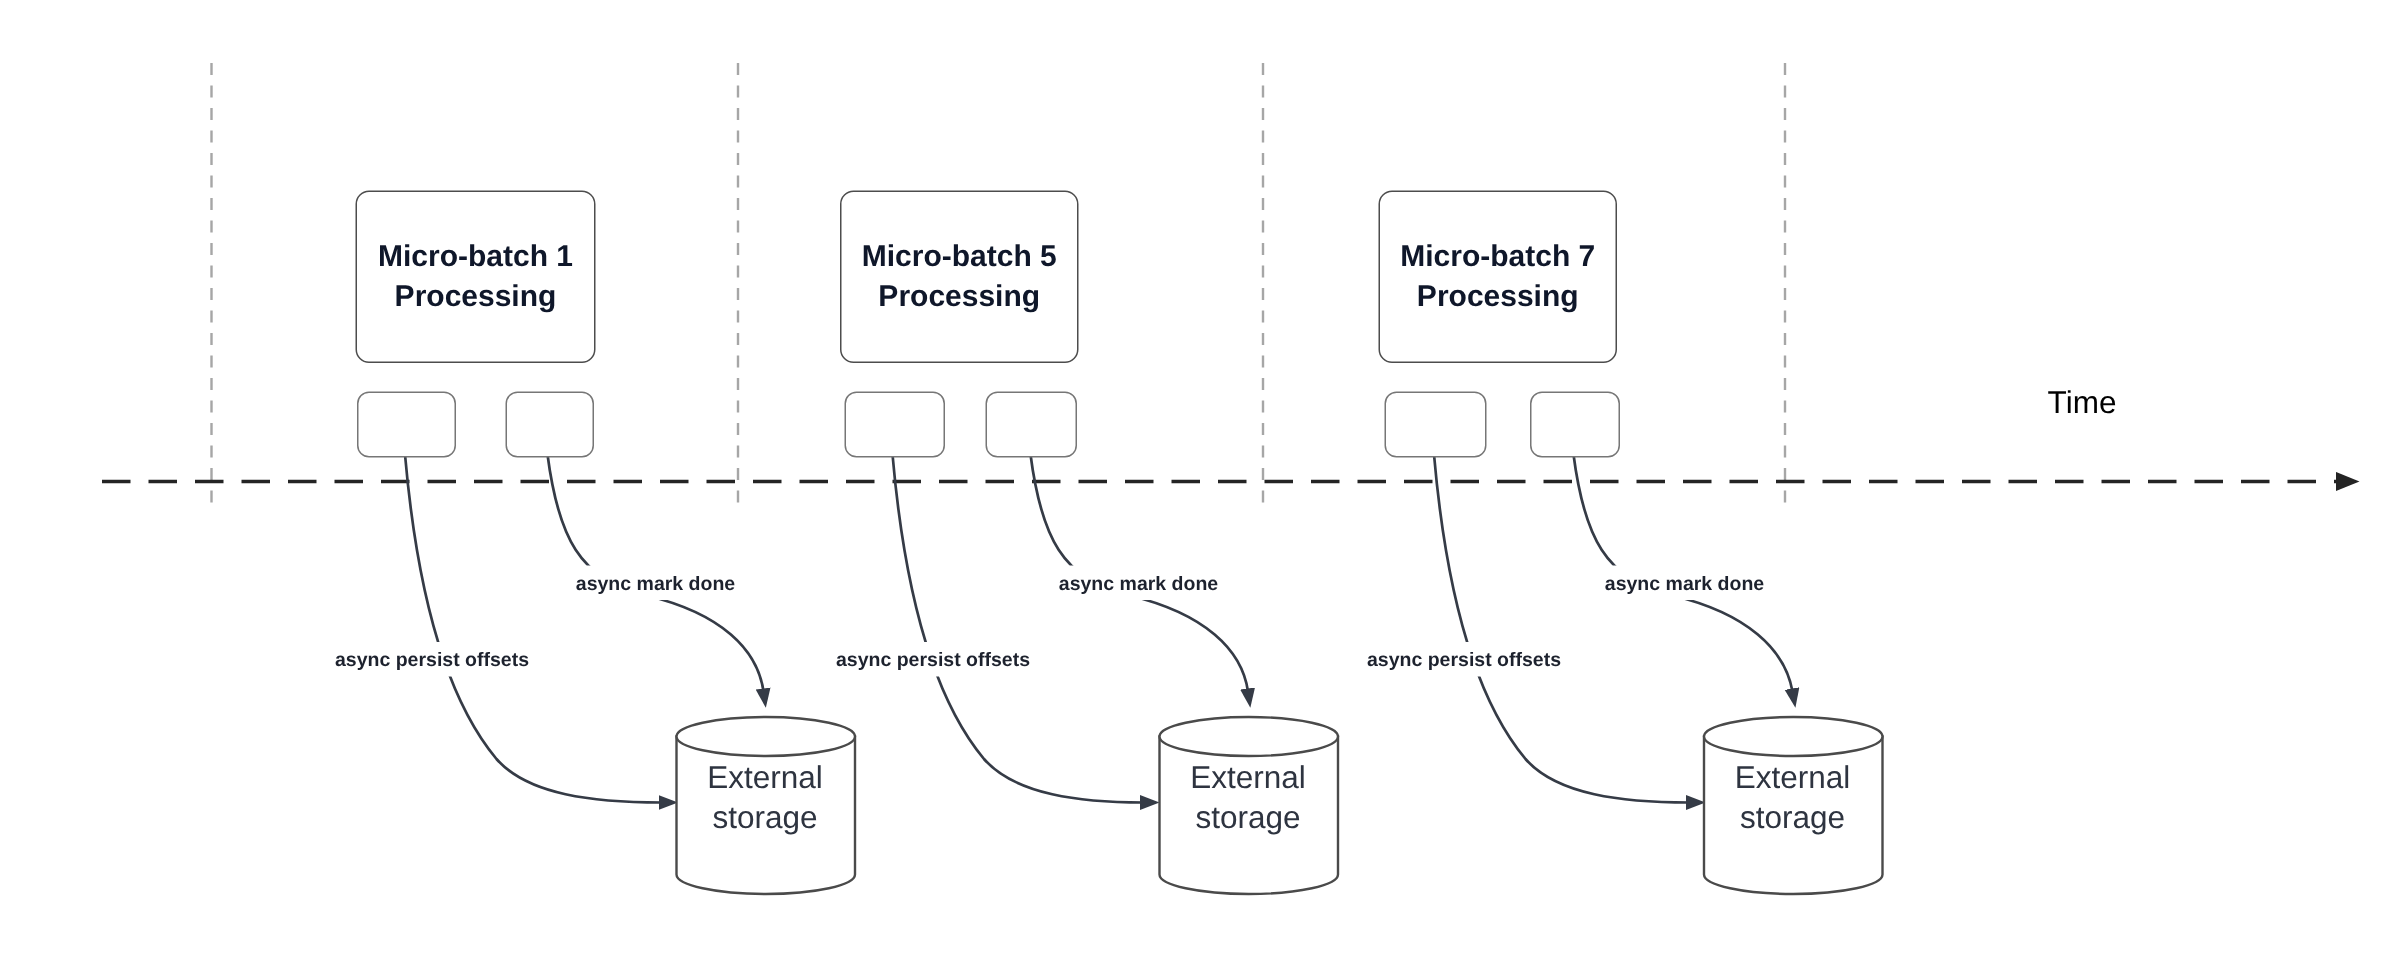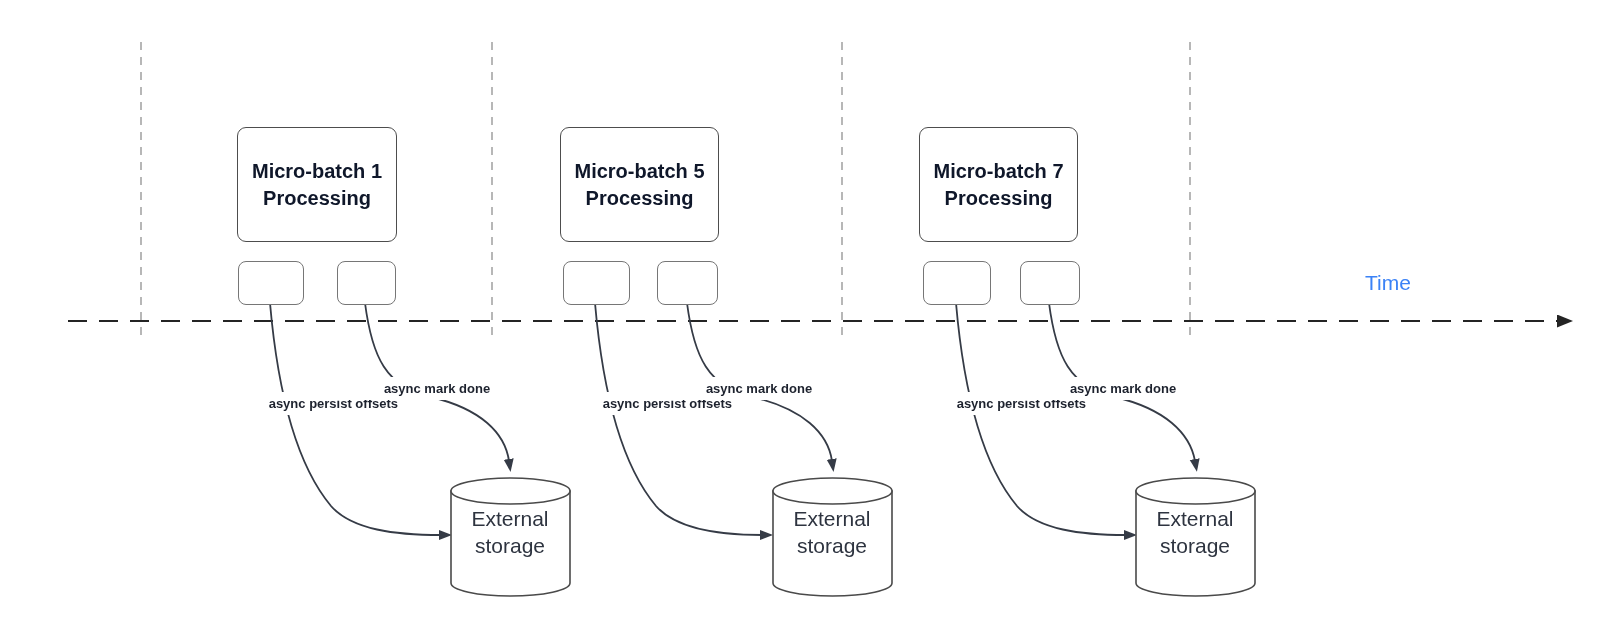--- a/index.html
+++ b/index.html
@@ -25,29 +25,29 @@
     position:absolute;top:261px;height:42px;
     border:1.6px solid #767676;border-radius:8px;background:#ffffff;
     z-index:2;
   }
   .flow-label{
     position:absolute;width:220px;text-align:center;
     font-size:13px;font-weight:bold;color:#1d222e;
     background:#ffffff;line-height:23px;white-space:nowrap;
     z-index:3;
   }
-  .persist-label{top:392px;text-align:right;}
+  .persist-label{top:428px;}
   .mark-label{top:377px;}
   .storage-label{
     position:absolute;top:505px;width:120px;text-align:center;
     font-size:21px;line-height:27px;color:#2e3440;z-index:3;
   }
   .time-label{
     position:absolute;left:1348px;top:257px;width:80px;text-align:center;
-    font-size:21px;color:#3b82f6;z-index:2;margin-top:14px;
+    font-size:21px;color:#000000;z-index:2;
   }
 </style>
 </head>
 <body>
 
 <div class="canvas">
 
   <svg class="layer-svg" width="1600" height="642" viewBox="0 0 1600 642">
     <defs>
       <marker id="arrow" markerUnits="userSpaceOnUse" markerWidth="14" markerHeight="11" refX="2" refY="5" orient="auto">

